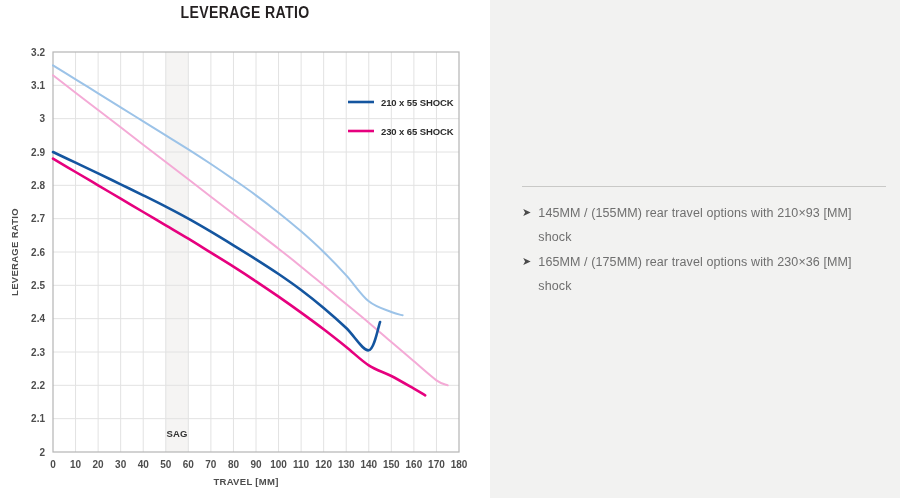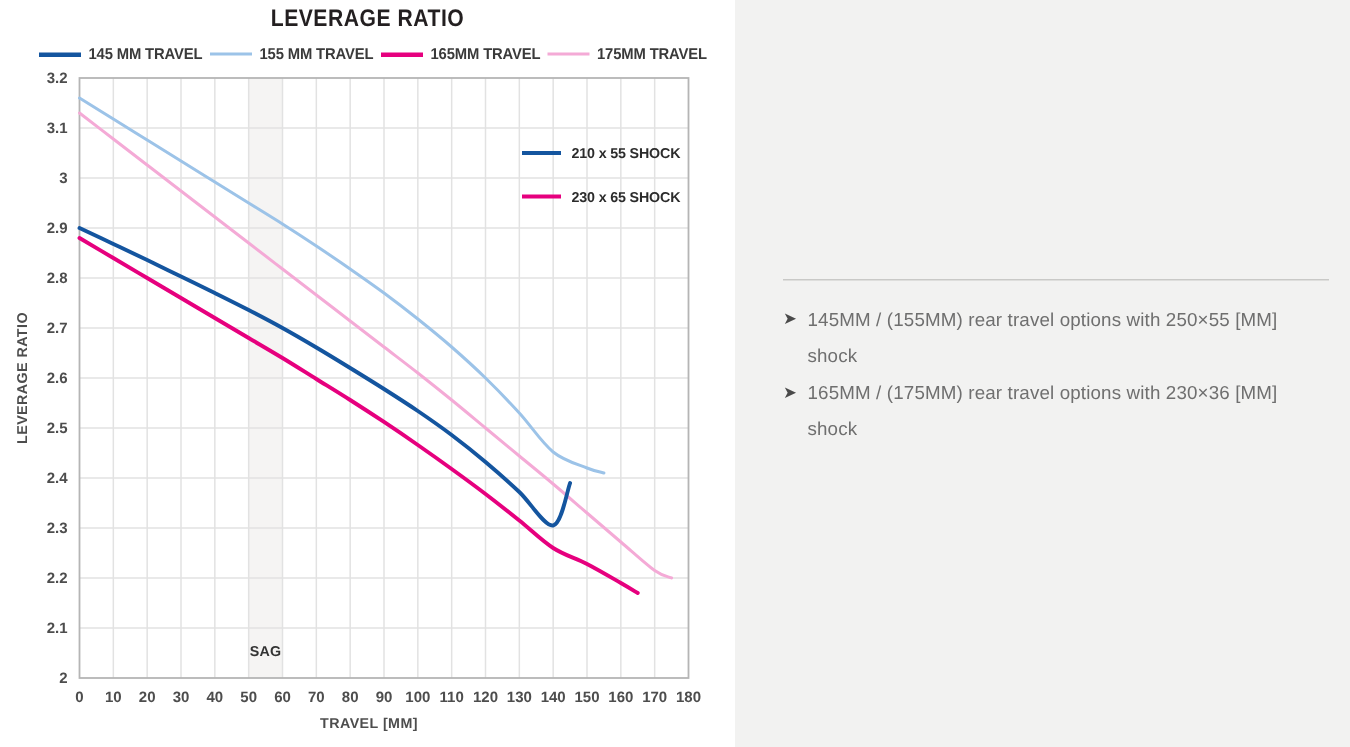--- a/index.html
+++ b/index.html
@@ -162,38 +162,20 @@
 </style>
 </head>
 <body>
 
 <div id="root">
 
   <div class="chart-panel">
 
     <div class="chart-title">LEVERAGE RATIO</div>
 
-    <div class="legend-top">
-      <div class="legend-item">
-        <span class="swatch" style="background: rgb(20, 85, 159);"></span>
-        <span class="lt-label">145 MM TRAVEL</span>
-      </div>
-      <div class="legend-item">
-        <span class="swatch thin" style="background: rgb(156, 195, 232);"></span>
-        <span class="lt-label">155 MM TRAVEL</span>
-      </div>
-      <div class="legend-item">
-        <span class="swatch" style="background: rgb(230, 0, 126);"></span>
-        <span class="lt-label">165MM TRAVEL</span>
-      </div>
-      <div class="legend-item">
-        <span class="swatch thin" style="background: rgb(244, 170, 214);"></span>
-        <span class="lt-label">175MM TRAVEL</span>
-      </div>
-    </div>
 
     <div class="plot-wrap">
       <svg class="plot" id="plot-svg" width="490" height="498" viewBox="0 0 490 498">
           <rect x="53" y="52" width="406" height="400" fill="#ffffff"></rect>
           <rect x="165.77777777777777" y="52" width="22.555555555555543" height="400" fill="#f5f4f3"></rect>
           <line x1="75.55555555555556" y1="52" x2="75.55555555555556" y2="452" stroke="#e2e2e2" stroke-width="1"></line>
           <line x1="98.11111111111111" y1="52" x2="98.11111111111111" y2="452" stroke="#e2e2e2" stroke-width="1"></line>
           <line x1="120.66666666666666" y1="52" x2="120.66666666666666" y2="452" stroke="#e2e2e2" stroke-width="1"></line>
           <line x1="143.22222222222223" y1="52" x2="143.22222222222223" y2="452" stroke="#e2e2e2" stroke-width="1"></line>
           <line x1="165.77777777777777" y1="52" x2="165.77777777777777" y2="452" stroke="#e2e2e2" stroke-width="1"></line>
@@ -268,21 +250,21 @@
     </div>
 
   </div>
 
   <div class="info-panel">
     <div class="info-inner">
       <div class="info-rule"></div>
       <ul class="bullet-list">
         <li class="bullet-row">
           <span class="bullet-arrow">➤</span>
-          <span class="bullet-text">145MM / (155MM) rear travel options with 250×55 [MM] shock</span>
+          <span class="bullet-text">145MM / (155MM) rear travel options with 210×93 [MM] shock</span>
         </li>
         <li class="bullet-row">
           <span class="bullet-arrow">➤</span>
           <span class="bullet-text">165MM / (175MM) rear travel options with 230×36 [MM] shock</span>
         </li>
       </ul>
     </div>
   </div>
 
 </div>

